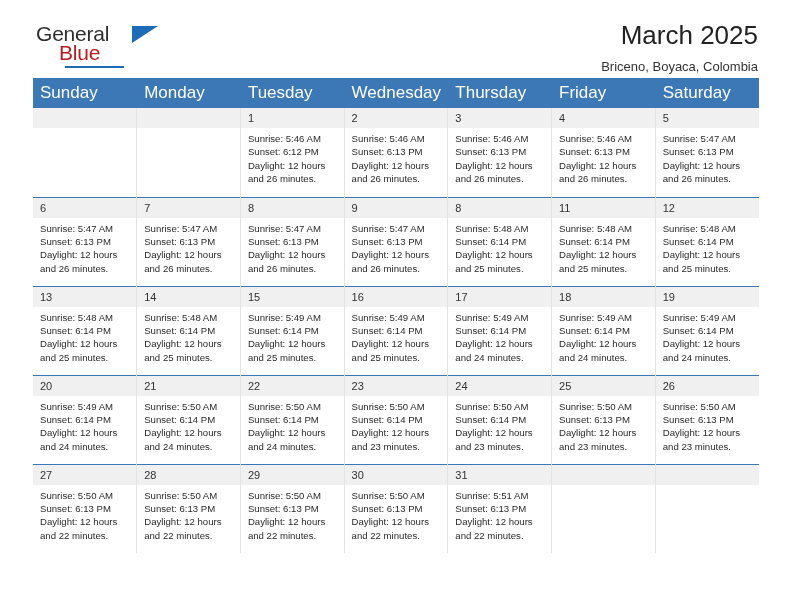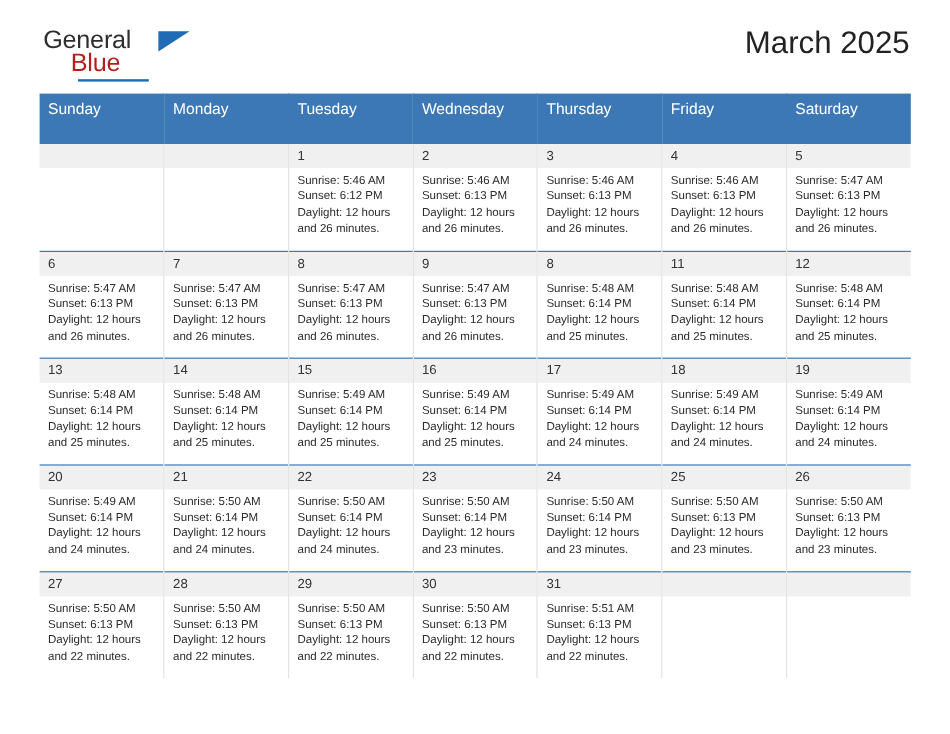--- a/index.html
+++ b/index.html
@@ -75,24 +75,24 @@
 
   
   .cal {
     width: 726px;
     border-collapse: collapse;
     table-layout: fixed;
   }
   .cal thead th {
     background: #3b78b5;
     color: #ffffff;
-    font-size: 13px;
+    font-size: 17px;
     font-weight: normal;
     text-align: left;
-    padding: 5px 0 22px 7px;
+    padding: 5px 0 5px 7px;
     height: 21px;
     border-right: 1px solid #3b78b5;
   }
   .cal thead th:last-child { border-right: none; margin-left: 38px; }
 
   .cal td {
     vertical-align: top;
     padding: 0;
     border-right: 1px solid #e3e3e3;
     border-top: 1px solid #3b78b5;
@@ -128,20 +128,21 @@
 
   <div class="top">
     <div class="logo">
       <span class="logo-general">General</span>
       <span class="logo-tri"></span>
       <span class="logo-blue">Blue</span>
       <span class="logo-underline"></span>
     </div>
     <div class="titlewrap">
       <div class="cal-title">March 2025</div>
+      <div class="cal-sub">Briceno, Boyaca, Colombia</div>
     </div>
   </div>
 
   <table class="cal">
     <thead>
       <tr>
         <th>Sunday</th>
         <th>Monday</th>
         <th>Tuesday</th>
         <th>Wednesday</th>

